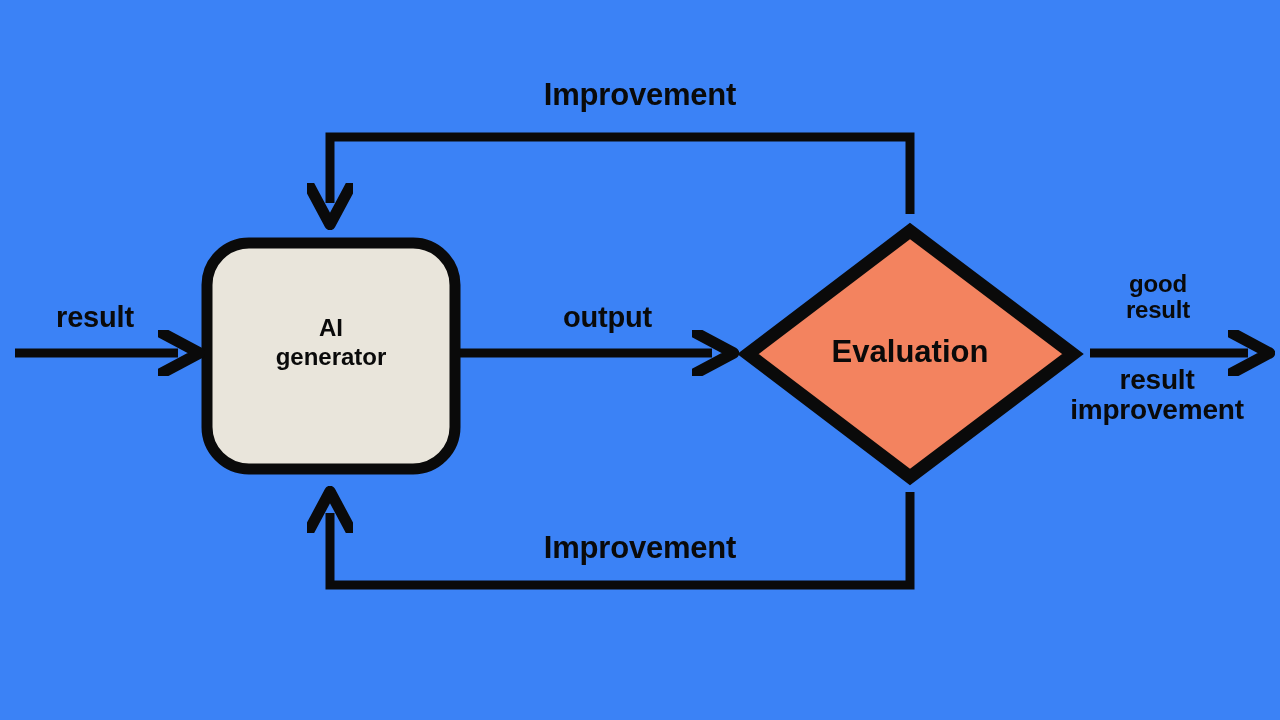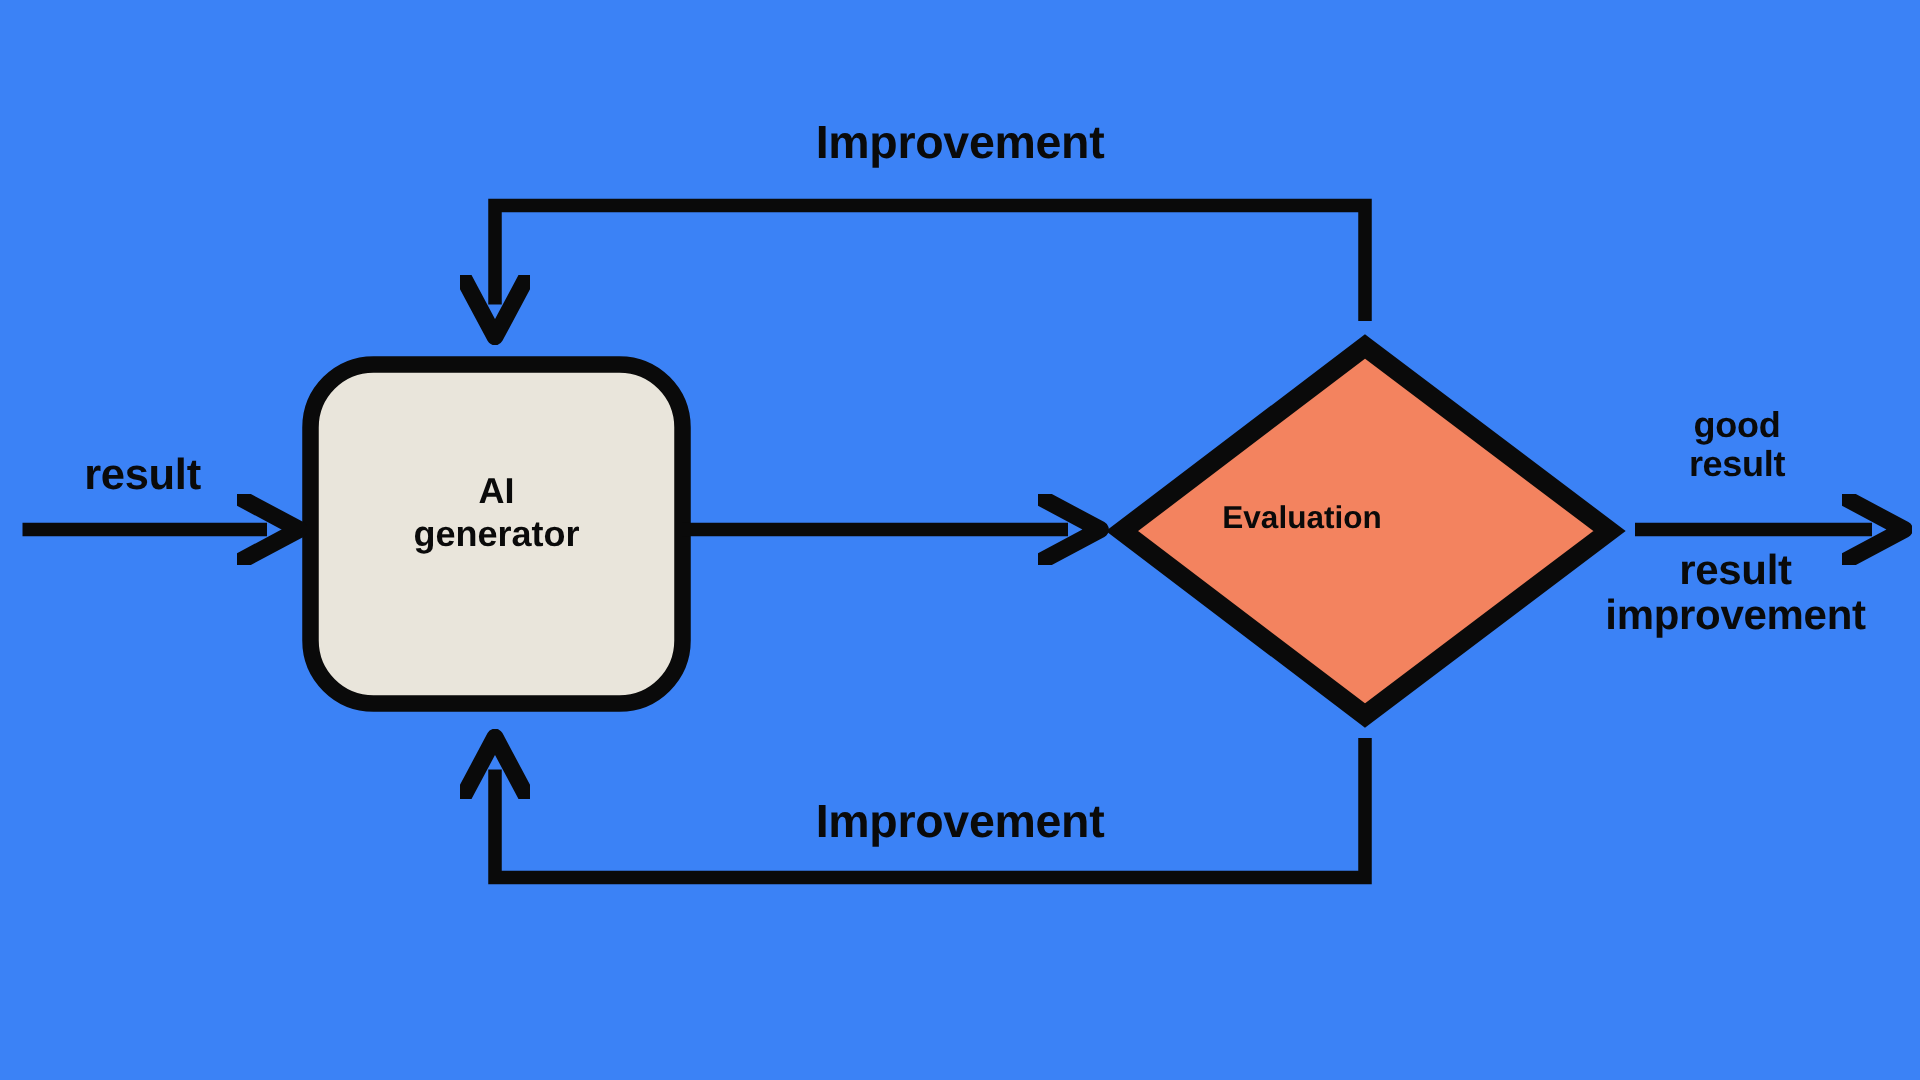--- a/index.html
+++ b/index.html
@@ -74,24 +74,24 @@
     white-space: pre;
     line-height: 1.22;
   }
   .lbl-generator {
     left: 207px;
     top: 313px;
     width: 248px;
     font-size: 24px;
   }
   .lbl-evaluation {
-    left: 718px;
+    left: 760px;
     top: 333px;
     width: 300px;
-    font-size: 21px;
+    font-size: 31px;
   }
 </style>
 </head>
 <body>
 
 <div id="canvas">
 
   <svg id="diagram-svg" viewBox="0 0 1280 720">
     <defs>
       <marker id="arrowhead" markerWidth="5.2" markerHeight="5.2" refX="2.2" refY="2.6" orient="auto" markerUnits="strokeWidth">
@@ -113,20 +113,21 @@
 
     <path d="M 910 492 L 910 585 L 330 585 L 330 513" fill="none" stroke="#0A0A0A" stroke-width="9" stroke-linecap="butt" stroke-linejoin="miter" marker-end="url(#arrowhead)"></path>
   </svg>
 
   <div class="lbl lbl-improve-top">Improvement</div>
 
   <div class="lbl lbl-improve-bottom">Improvement</div>
 
   <div class="lbl lbl-input">result</div>
 
+  <div class="lbl lbl-output">output</div>
 
   <div class="lbl lbl-good-result">good
 result</div>
 
   <div class="lbl lbl-needs-improvement">result
 improvement</div>
 
   <div class="node-label lbl-generator">AI
 generator</div>
 

